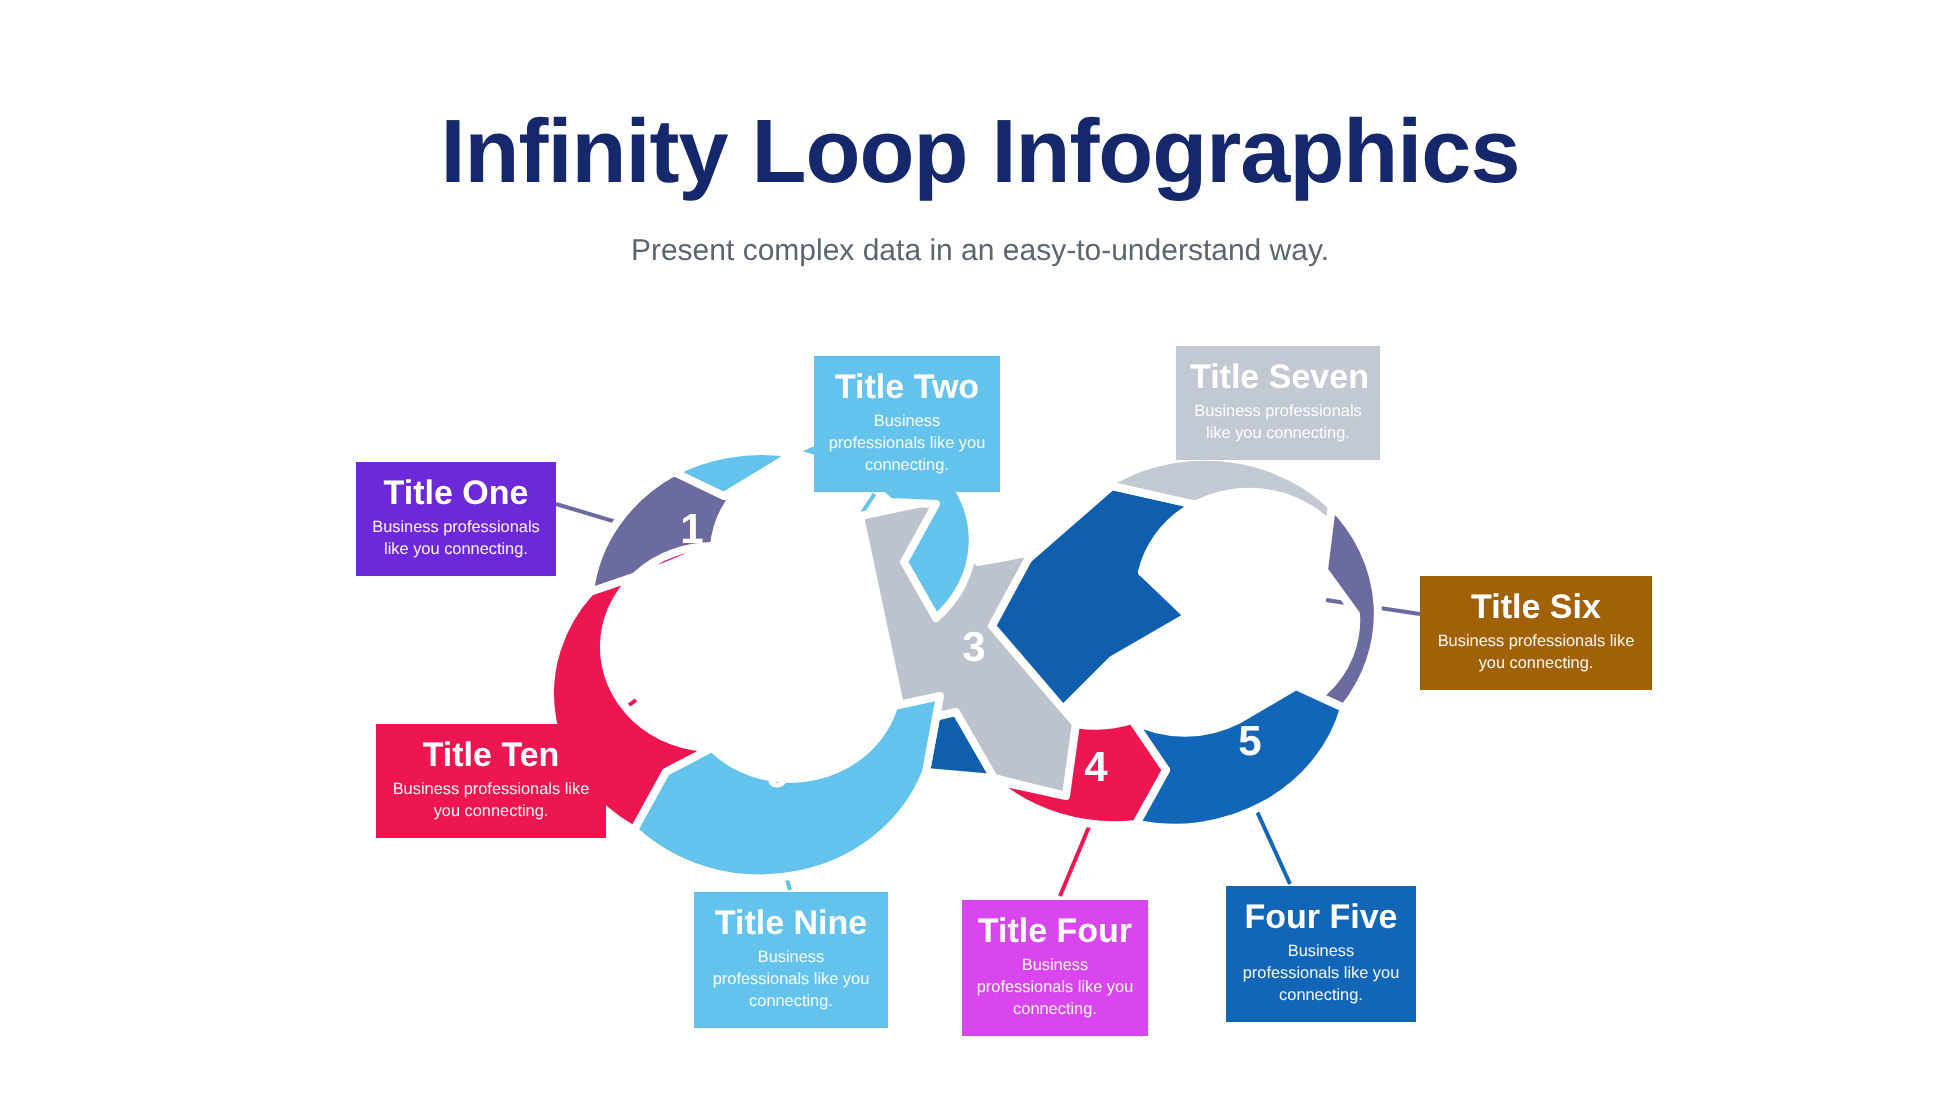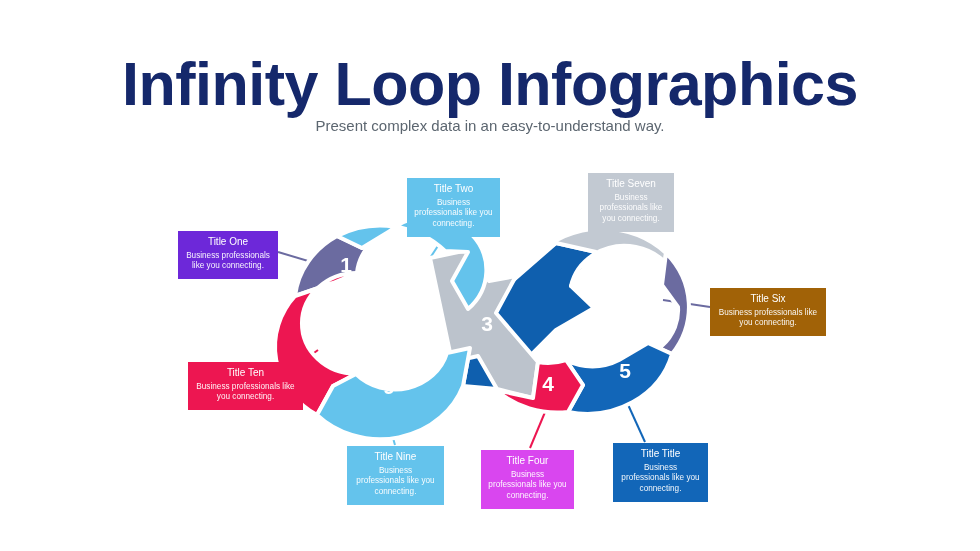--- a/index.html
+++ b/index.html
@@ -8,21 +8,21 @@
     background:#ffffff;
     font-family:"Liberation Sans", sans-serif;
     overflow:hidden;
     position:relative;
   }
   #stage{position:absolute;inset:0;width:980px;height:551px;}
 
   .title{
     position:absolute;top:52px;left:0;width:980px;
     text-align:center;
-    font-size:61px;
+    font-size:45px;
     font-weight:bold;
     letter-spacing:-0.5px;
     color:#15286B;
     line-height:1.05;
   }
   .subtitle{
     position:absolute;top:117px;left:0;width:980px;
     text-align:center;
     font-size:15px;
     color:#5C6670;
@@ -41,22 +41,22 @@
 
   
   .callout{
     position:absolute;
     box-sizing:border-box;
     padding:5px 7px 7px 7px;
     color:#ffffff;
     text-align:center;
   }
   .callout .c-title{
-    font-size:10px;
-    font-weight:normal;
+    font-size:17px;
+    font-weight:bold;
     line-height:1.25;
     margin-bottom:2px;
     white-space:nowrap;
   }
   .callout .c-body{
     font-size:8.2px;
     line-height:1.32;
     opacity:.95;
   }
 </style>
@@ -145,21 +145,21 @@
   <div class="callout" style="left: 178px; top: 231px; width: 100px; background: #6d28d9;">
     <div class="c-title">Title One</div>
     <div class="c-body">Business professionals like you connecting.</div>
   </div>
 
   <div class="callout" style="left: 407px; top: 178px; width: 93px; background: rgb(100, 195, 236);">
     <div class="c-title">Title Two</div>
     <div class="c-body">Business professionals like you connecting.</div>
   </div>
 
-  <div class="callout" style="left: 588px; top: 173px; width: 86px; background: rgb(194, 201, 210);">
+  <div class="callout" style="left: 588px; top: 173px; width: 102px; background: rgb(194, 201, 210);">
     <div class="c-title">Title Seven</div>
     <div class="c-body">Business professionals like you connecting.</div>
   </div>
 
   <div class="callout" style="left: 710px; top: 288px; width: 116px; background: #a16207;">
     <div class="c-title">Title Six</div>
     <div class="c-body">Business professionals like you connecting.</div>
   </div>
 
   <div class="callout" style="left: 188px; top: 362px; width: 115px; background: rgb(237, 22, 81);">
@@ -171,17 +171,17 @@
     <div class="c-title">Title Nine</div>
     <div class="c-body">Business professionals like you connecting.</div>
   </div>
 
   <div class="callout" style="left: 481px; top: 450px; width: 93px; background: #d946ef;">
     <div class="c-title">Title Four</div>
     <div class="c-body">Business professionals like you connecting.</div>
   </div>
 
   <div class="callout" style="left: 613px; top: 443px; width: 95px; background: rgb(18, 102, 184);">
-    <div class="c-title">Title Title</div>
+    <div class="c-title">Four Five</div>
     <div class="c-body">Business professionals like you connecting.</div>
   </div>
 
 </div>
 
 </body></html>

